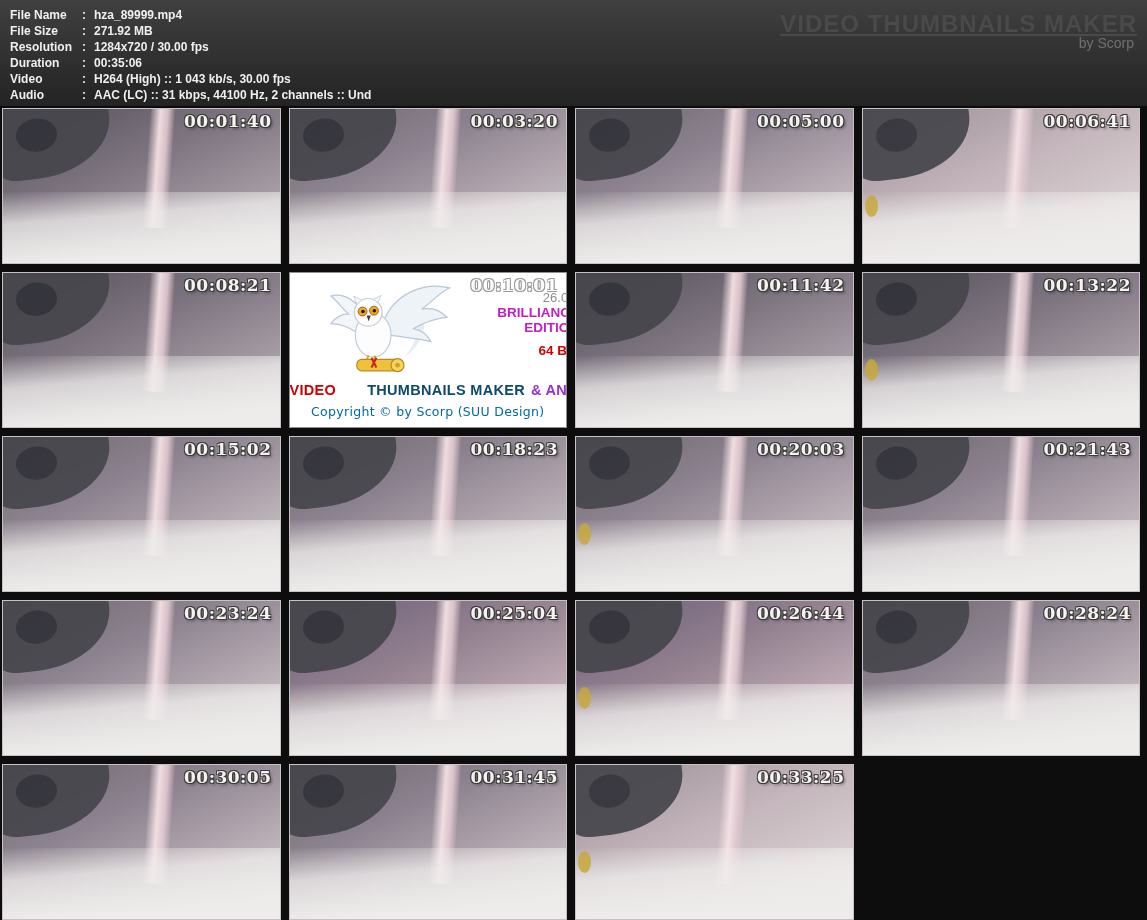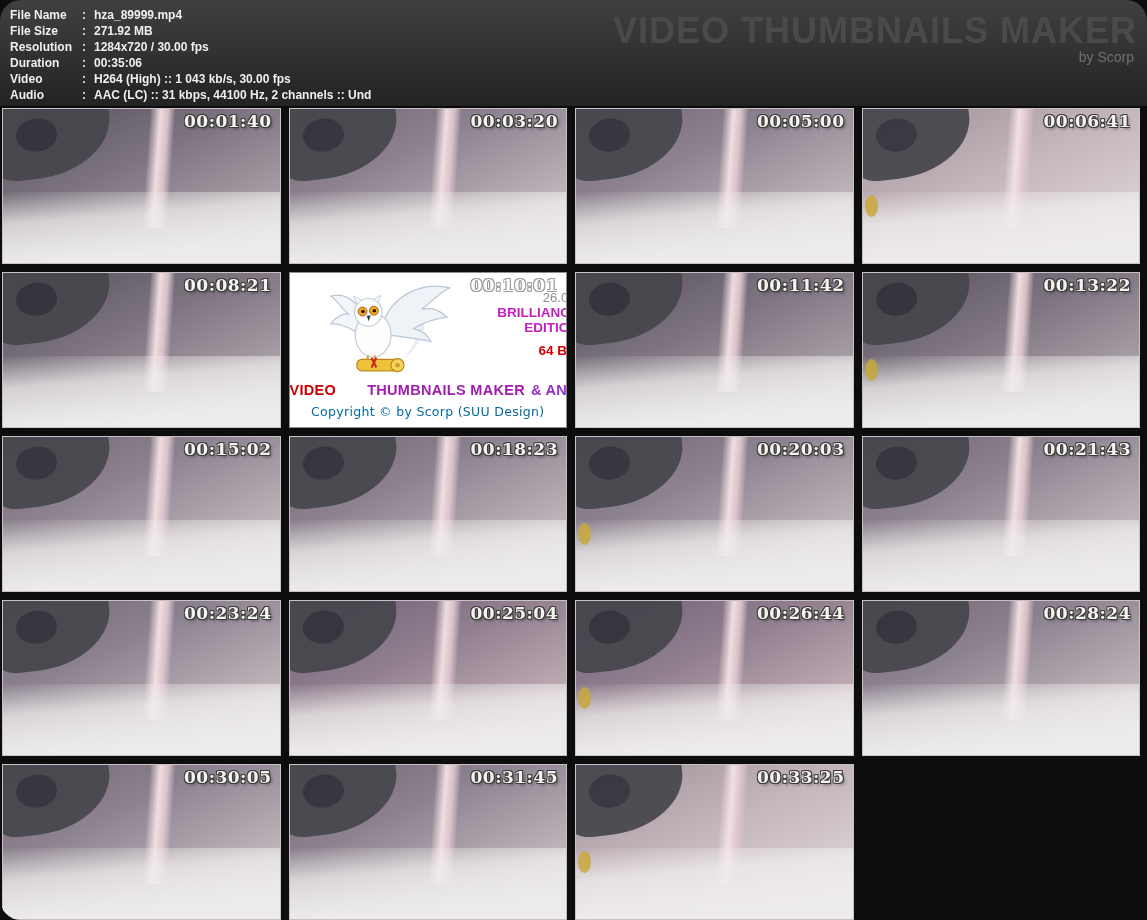--- a/index.html
+++ b/index.html
@@ -1,32 +1,32 @@
 <!DOCTYPE html>
 <html><head>
 <meta charset="utf-8">
 <style>
   html,body { margin:0; padding:0; background:#0d0d0d; }
   .sheet {
     position:relative; width:1147px; height:920px; overflow:hidden;
-    background:#0d0d0d; font-family:"Liberation Sans", sans-serif;border-radius:21px;
+    background:#0d0d0d; font-family:"Liberation Sans", sans-serif;
   }
 
   
   .hdr {
     position:absolute; left:0; top:0; width:100%; height:107px;
     background:linear-gradient(#404040, #232323);
     border-bottom:1px solid #0a0a0a; box-sizing:border-box;
   }
   .info { position:absolute; left:10px; top:7px; font-weight:bold; font-size:12px; color:#efefef; }
   .info-row { display:flex; line-height:16px; white-space:nowrap; }
   .info-row .lbl { width:72px; }
   .info-row .sep { width:12px; }
   .brand { position:absolute; right:10px; top:10px; text-align:right; }
-  .brand-title { font-size:36px; font-weight:bold; color:#4a4a4a; letter-spacing:1px; }
+  .brand-title { font-size:24px; font-weight:bold; color:#4a4a4a; letter-spacing:1px;text-decoration:underline; }
   .brand-sub { font-size:14px; color:#707070; margin-top:-3px; margin-right:3px; }
 
   
   .grid {
     position:absolute; left:2px; top:108px; width:1138px;
     display:grid; grid-template-columns:repeat(4, 1fr);
     grid-auto-rows:156px; gap:8px;
   }
   .thumb {
     position:relative; overflow:hidden; box-sizing:border-box;
@@ -201,21 +201,21 @@
       <circle cx="88" cy="107" r="3" fill="#caa22e"></circle>
       <path d="M56 98 L62 110 M62 98 L56 110" stroke="#cc2222" stroke-width="2.5"></path>
     </svg>
     <span class="ts ts-card">00:10:01</span>
     <div class="edition">
       <div class="ver">26.0.0</div>
       <div class="ed1">BRILLIANCE</div>
       <div class="ed2">EDITION</div>
       <div class="bits">64 BIT</div>
     </div>
-    <div class="card-title"><span style="color: rgb(204, 0, 0);">VIDEO</span><span style="color: #a21caf; margin-left: 31px;">THUMBNAILS MAKER</span><span style="color: rgb(154, 48, 208);">&amp; ANIMATOR</span></div>
+    <div class="card-title"><span style="color: rgb(204, 0, 0);">VIDEO</span><span style="color: #0c4a6e; margin-left: 31px;">THUMBNAILS MAKER</span><span style="color: rgb(154, 48, 208);">&amp; ANIMATOR</span></div>
     <div class="card-copy">Copyright © by Scorp (SUU Design)</div>
   </div>
 
   <div class="thumb v-b">
     <div class="ph ph-arm"></div>
     <div class="ph ph-pole"></div>
     <div class="ph ph-sheet"></div>
 
     <span class="ts">00:11:42</span>
   </div>

